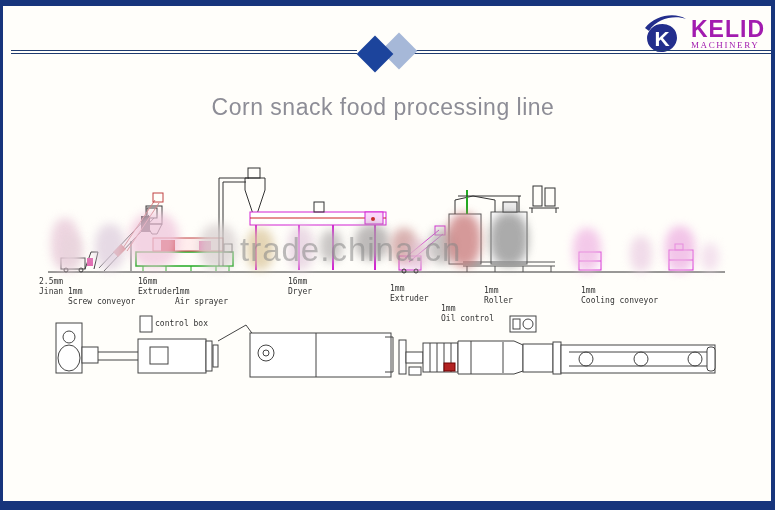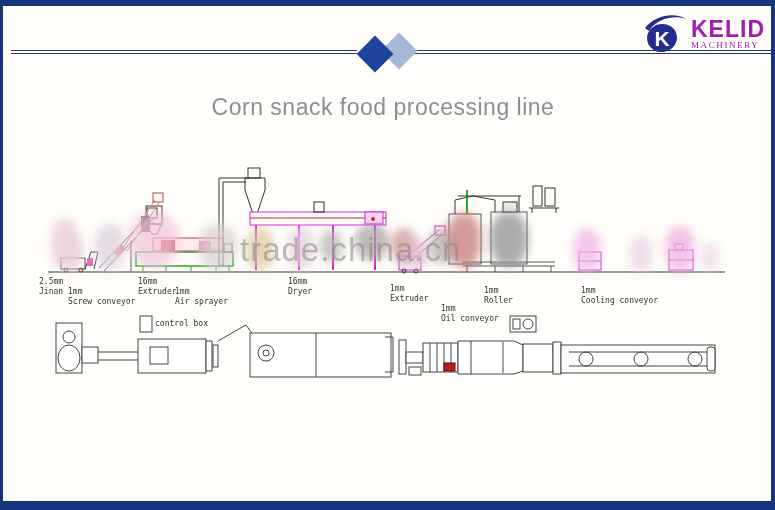--- a/index.html
+++ b/index.html
@@ -261,20 +261,20 @@
   <div class="mlabel" style="left:481px;top:286px;width:60px;">
     <span>1mm</span>
     <span>Roller</span>
   </div>
   <div class="mlabel" style="left:578px;top:286px;width:120px;">
     <span>1mm</span>
     <span>Cooling conveyor</span>
   </div>
   <div class="mlabel" style="left:438px;top:304px;width:80px;">
     <span>1mm</span>
-    <span>Oil conveyor</span>
+    <span>Oil control</span>
   </div>
   <div id="control-box-label">control box</div>
 
   <div id="watermark">trade.china.cn</div>
 
   <div id="bottombar" class="bar"></div>
 </div>
 
 </body></html>

